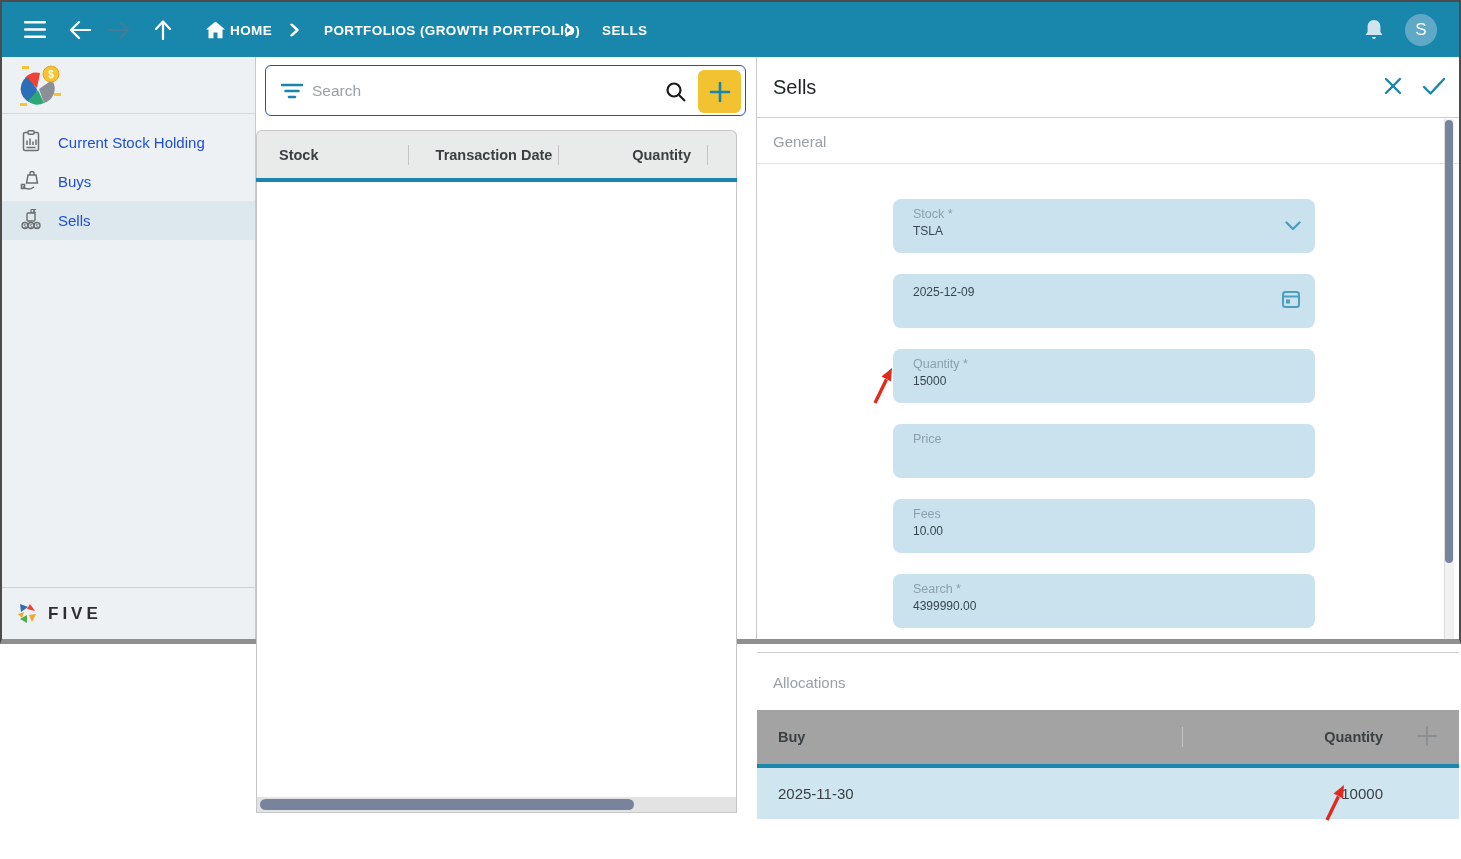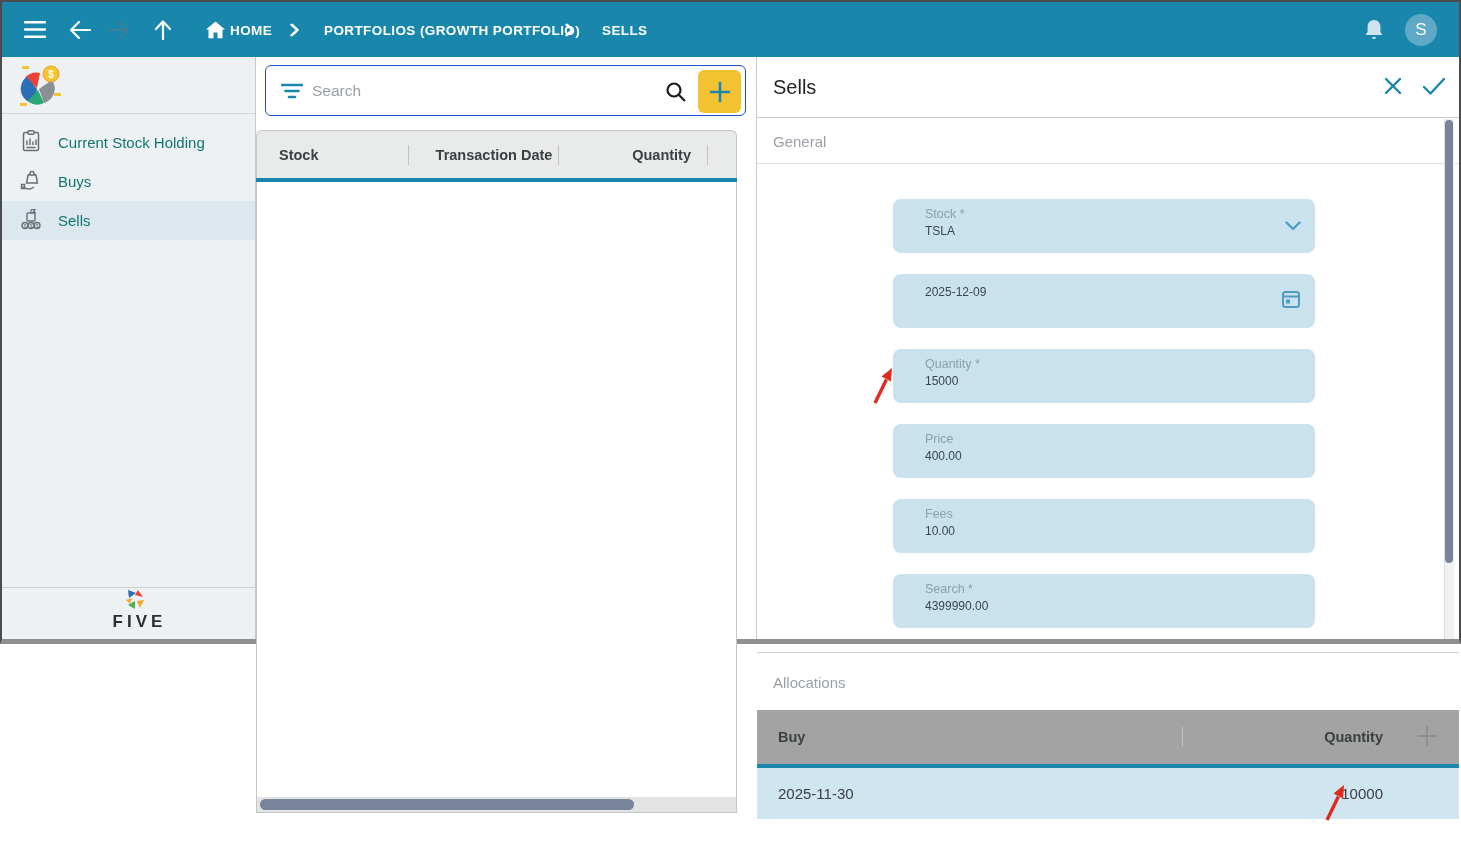--- a/index.html
+++ b/index.html
@@ -10,23 +10,23 @@
   .topbar { position:absolute; left:0; top:0; right:0; height:55px; background:#1987ac; }
   .topbar .tb { position:absolute; top:50%; transform:translateY(-50%); display:flex; align-items:center; }
   .crumb-text { color:#fff; font-size:13.5px; font-weight:700; letter-spacing:.4px; white-space:nowrap; }
   .avatar { position:absolute; left:1403px; top:12px; width:32px; height:32px; border-radius:50%; background:#5fa9c6; color:#fff; font-size:17px; display:flex; align-items:center; justify-content:center; }
 
   
   .sidebar { position:absolute; left:0; top:55px; width:254px; bottom:0; background:#eef1f3; border-right:1px solid #c9c9c9; }
   .logo-box { height:57px; border-bottom:1px solid #d6d6d6; position:relative; }
   .nav-item { height:39px; display:flex; align-items:center; padding-left:17px; cursor:pointer; }
   .nav-item.selected { background:#dce8ee; }
-  .nav-item .nav-label { margin-left:15px; font-size:15px; color:#0f766e; }
+  .nav-item .nav-label { margin-left:15px; font-size:15px; color:#1d4ed8; }
   .nav { padding-top:9px; }
-  .side-footer { position:absolute; left:0; right:0; bottom:0; height:52px; border-top:1px solid #cfcfcf; display:flex; align-items:center; padding-left:14px;flex-direction:column; }
+  .side-footer { position:absolute; left:0; right:0; bottom:0; height:52px; border-top:1px solid #cfcfcf; display:flex; align-items:center; padding-left:14px; }
   .five-word { margin-left:8px; font-size:17px; font-weight:600; letter-spacing:4px; color:#2e2e2e; }
 
   
   .list-panel { position:absolute; left:254px; top:55px; width:493px; bottom:0; background:#fff; }
   .search-card { position:absolute; left:9px; top:8px; width:481px; height:51px; border:1px solid #1d4ed8; border-radius:6px; background:#fff; display:flex; align-items:center; }
   .search-input { position:absolute; left:46px; top:6px; height:38px; width:300px; border:none; outline:none; font-size:15.5px; color:#3c4043; background:transparent; }
   .search-input::placeholder { color:#9aa0a6; }
   .filter-icon { position:absolute; left:15px; top:16px; }
   .mag-icon { position:absolute; right:57px; top:14px; }
   .add-btn { position:absolute; right:4px; top:4px; width:43px; height:43px; border-radius:6px; background:#f2c230; display:flex; align-items:center; justify-content:center; cursor:pointer; }
@@ -43,21 +43,21 @@
 
   
   .detail-panel { position:absolute; left:754px; top:55px; right:0; bottom:0; background:#fff; border-left:1px solid #c9c9c9; }
   .detail-header { position:relative; height:61px; border-bottom:1px solid #cdcdcd; }
   .detail-title { position:absolute; left:16px; top:50%; transform:translateY(-50%); font-size:20px; font-weight:500; color:#1f2328; }
   .icon-x { position:absolute; right:56px; top:19px; cursor:pointer; }
   .icon-check { position:absolute; right:13px; top:19px; cursor:pointer; }
   .section-row { position:relative; height:46px; border-bottom:1px solid #e3e3e3; }
   .section-label { position:absolute; left:16px; top:50%; transform:translateY(-50%); font-size:15px; color:#9aa0a6; }
   .form-area { position:relative; }
-  .field { position:relative; width:422px; height:54px; margin-left:136px; border-radius:8px; background:#c9e2ee; padding:8px 16px 0 32px; }
+  .field { position:relative; width:422px; height:54px; margin-left:136px; border-radius:8px; background:#c9e2ee; padding:8px 16px 0 20px; }
   .field + .field { margin-top:21px; }
   .field:first-child { margin-top:35px; }
   .field .f-label { display:block; font-size:12.5px; color:#8ba0ad; }
   .field .f-value { display:block; margin-top:3px; font-size:12px; color:#37474f; }
   .f-icon { position:absolute; right:14px; top:50%; transform:translateY(-50%); }
   .general-divider { margin-top:24px; border-top:1px solid #cdcdcd; }
   .alloc-title-row { position:relative; height:57px; }
   .alloc-head { position:relative; height:54px; background:#a3a3a3; }
   .alloc-th { position:absolute; top:0; height:54px; display:flex; align-items:center; font-size:14.5px; font-weight:600; color:#3b4043; }
   .alloc-sep { position:absolute; top:17px; width:1px; height:20px; background:#c4c4c4; }
@@ -282,21 +282,20 @@
               <rect x="5" y="10.5" width="4" height="4" fill="#4d9fc0" stroke="none"></rect>
             </svg>
         </span>
       </div>
       <div class="field">
         <span class="f-label">Quantity *</span>
         <span class="f-value">15000</span>
       </div>
       <div class="field">
         <span class="f-label">Price</span>
-        <span class="f-value">400.00</span>
       </div>
       <div class="field">
         <span class="f-label">Fees</span>
         <span class="f-value">10.00</span>
       </div>
       <div class="field">
         <span class="f-label">Search *</span>
         <span class="f-value">4399990.00</span>
       </div>
     </div>

